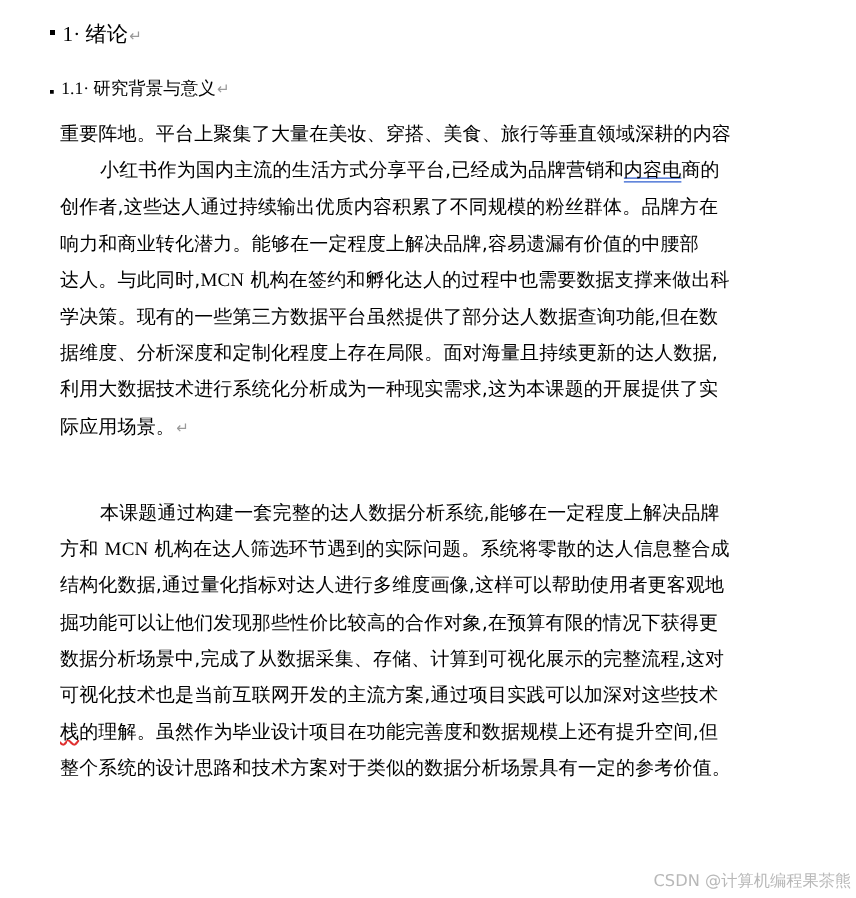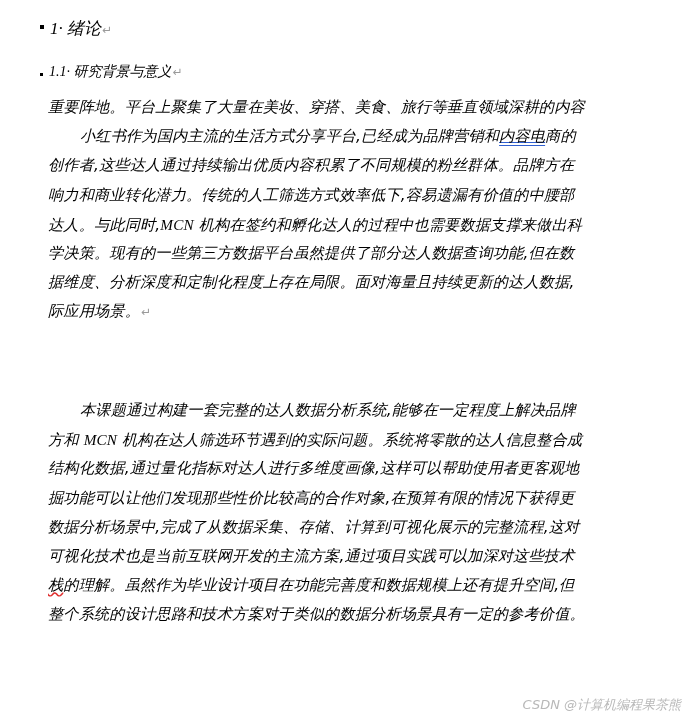--- a/index.html
+++ b/index.html
@@ -14,21 +14,20 @@
       position: relative;
       font-family: "DejaVu Sans", "Liberation Sans", sans-serif;
       color: #000;
     }
     .page {
       position: absolute;
       left: 0;
       top: 0;
       width: 685px;
       height: 718px;
-      font-style: italic;
     }
     .heading1 {
       position: absolute;
       left: 40px;
       top: 16px;
       font-size: 17px;
       line-height: 24px;
       white-space: nowrap;
     }
     .heading2 {
@@ -104,24 +103,25 @@
   </div>
 
   <div class="heading2">
     <span class="bullet small"></span><span class="num">1.1</span><span class="num">· </span><span>研究背景与意义</span><span class="ret">↵</span>
   </div>
 
   <div class="para" style="top:93px;">
     <div class="line">重要阵地。平台上聚集了大量在美妆、穿搭、美食、旅行等垂直领域深耕的内容</div>
     <div class="line indent"><span>小红书作为国内主流的生活方式分享平台,已经成为品牌营销和</span><span class="blue-underline">内容电</span><span>商的</span></div>
     <div class="line">创作者,这些达人通过持续输出优质内容积累了不同规模的粉丝群体。品牌方在</div>
-    <div class="line">响力和商业转化潜力。传统的人工筛选方式效率低下,容易遗漏有价值的中腰部</div>
+    <div class="line">响力和商业转化潜力。能够在一定程度上解决品牌,容易遗漏有价值的中腰部</div>
     <div class="line"><span>达人。与此同时,</span><span class="latin">MCN</span><span> 机构在签约和孵化达人的过程中也需要数据支撑来做出科</span></div>
     <div class="line">学决策。现有的一些第三方数据平台虽然提供了部分达人数据查询功能,但在数</div>
     <div class="line">据维度、分析深度和定制化程度上存在局限。面对海量且持续更新的达人数据,</div>
+    <div class="line">利用大数据技术进行系统化分析成为一种现实需求,这为本课题的开展提供了实</div>
     <div class="line"><span>际应用场景。</span><span class="ret">↵</span></div>
   </div>
 
   <div class="para" style="top:396px;">
     <div class="line indent">本课题通过构建一套完整的达人数据分析系统,能够在一定程度上解决品牌</div>
     <div class="line"><span>方和 </span><span class="latin">MCN</span><span> 机构在达人筛选环节遇到的实际问题。系统将零散的达人信息整合成</span></div>
     <div class="line">结构化数据,通过量化指标对达人进行多维度画像,这样可以帮助使用者更客观地</div>
     <div class="line">掘功能可以让他们发现那些性价比较高的合作对象,在预算有限的情况下获得更</div>
     <div class="line">数据分析场景中,完成了从数据采集、存储、计算到可视化展示的完整流程,这对</div>
     <div class="line">可视化技术也是当前互联网开发的主流方案,通过项目实践可以加深对这些技术</div>

